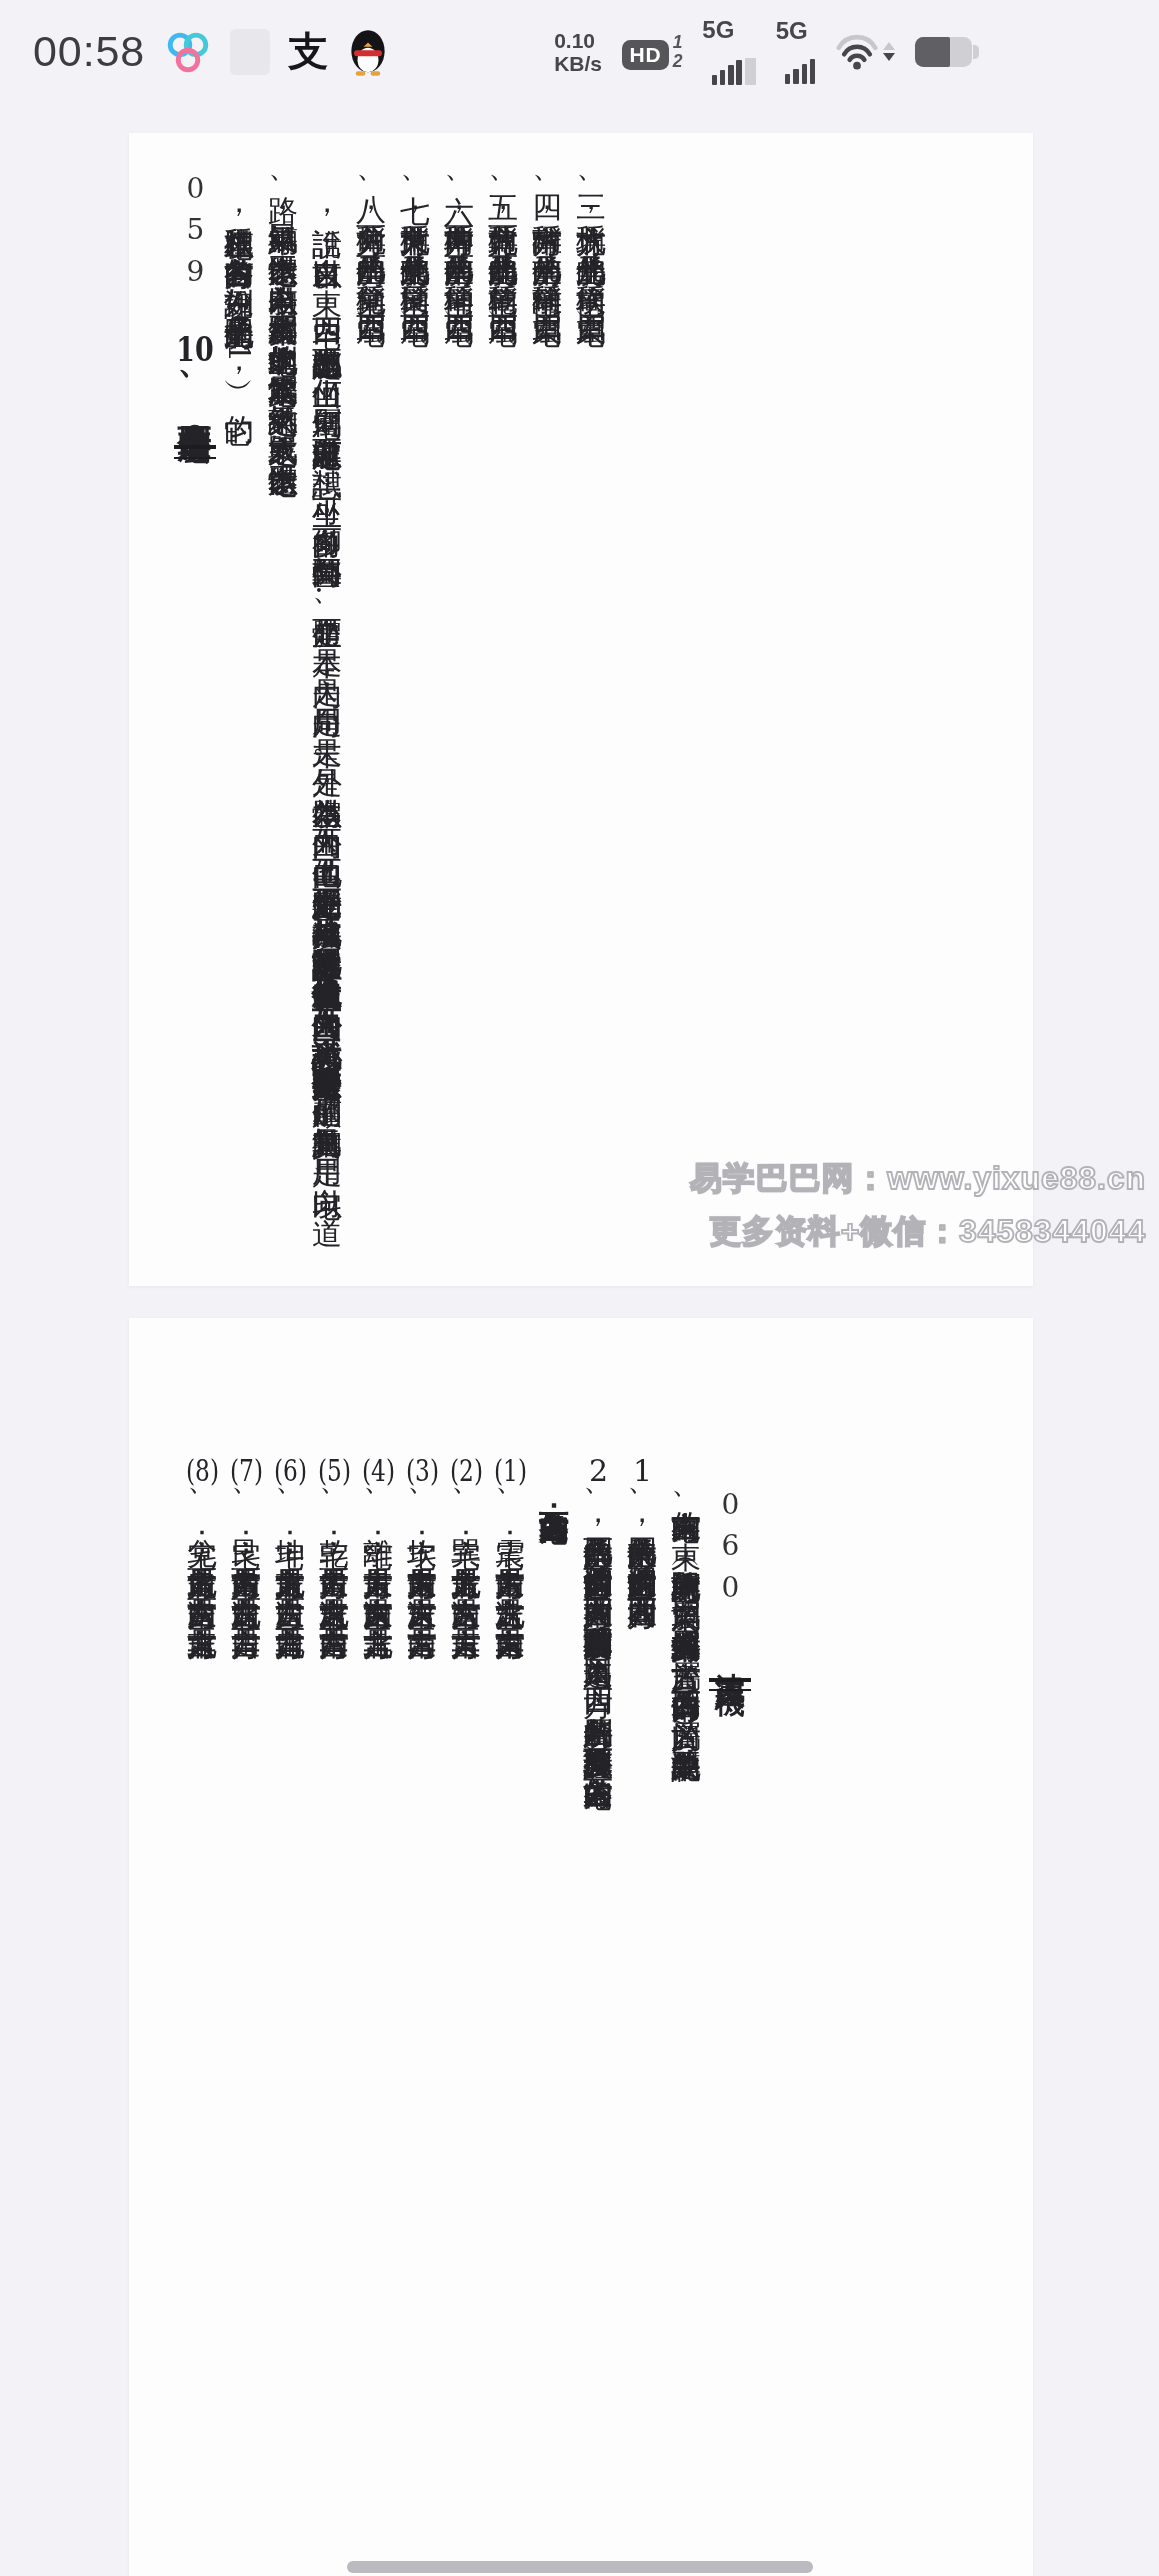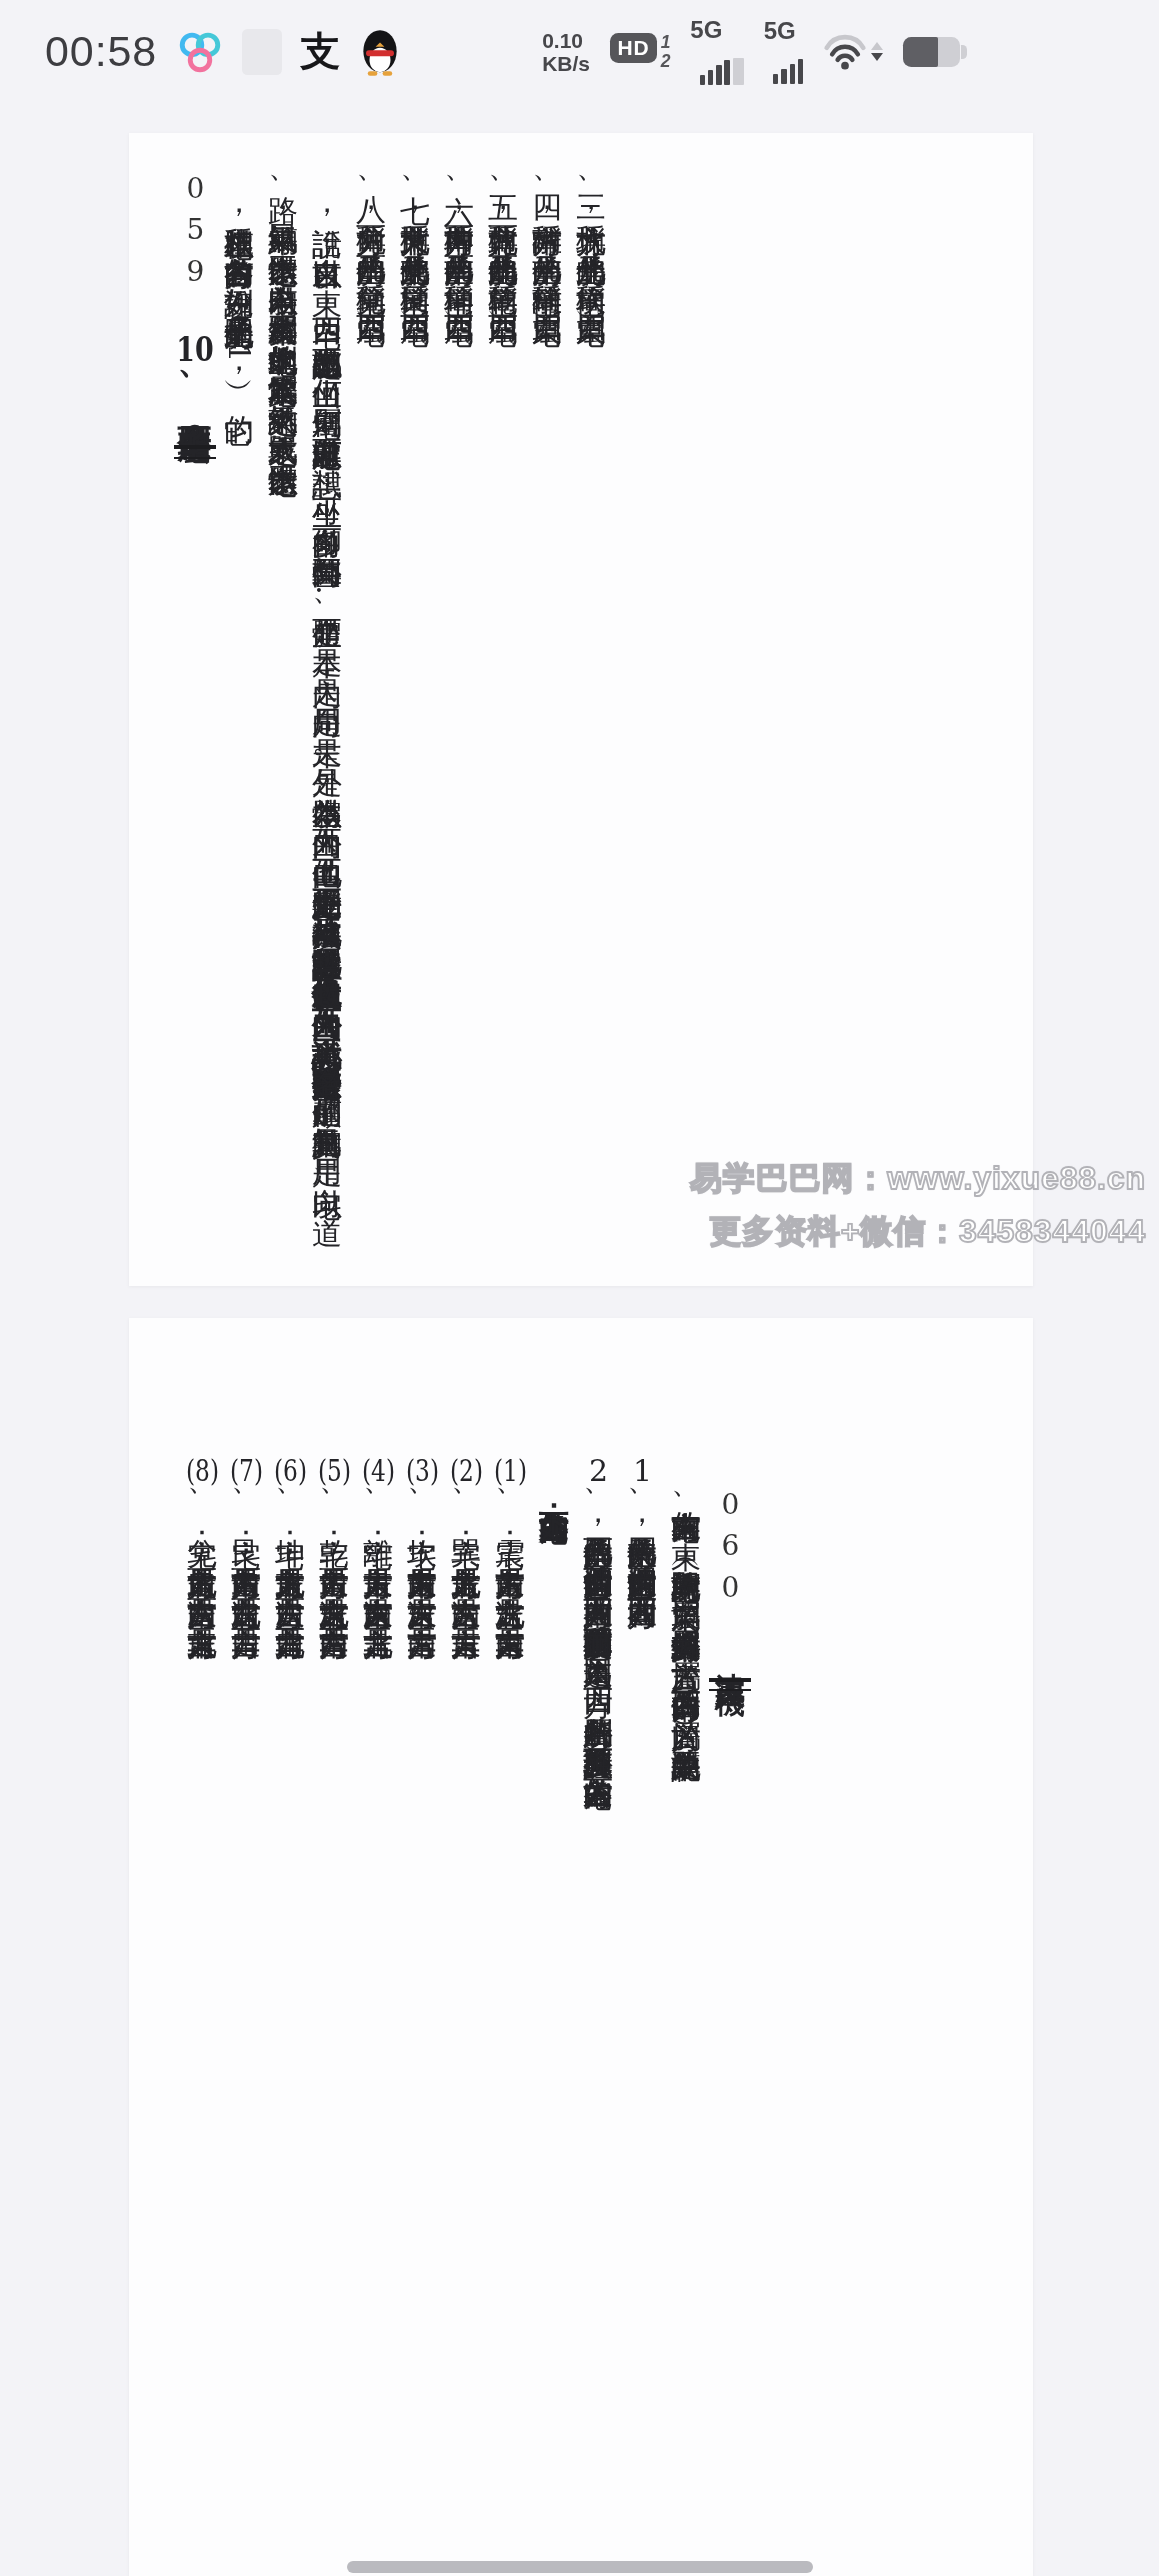--- a/index.html
+++ b/index.html
@@ -5,31 +5,31 @@
   html,body{margin:0;padding:0}
   body{
     width:1159px;height:2576px;position:relative;overflow:hidden;
     background:#f3f3f7;
     font-family:"Liberation Sans", sans-serif;
   }
   
   .statusbar{
     position:absolute;top:0;left:0;width:1005px;height:103px;
     display:flex;align-items:center;justify-content:space-between;
-    padding:0 45px;box-sizing:border-box;color:#424246;
+    padding:0 33px;box-sizing:border-box;color:#424246;
   }
   .sb-left,.sb-right{display:flex;align-items:center}
   .sb-left{gap:18.4px}
   .sb-right{gap:20px}
   .sb-time{font-size:43px;font-weight:500;letter-spacing:0.9px;color:#3d3d41}
   .sb-chip{width:40px;height:46px;background:#e8e8ec;border-radius:5.5px}
   .sb-alipay{font-size:40px;font-weight:700;color:#17171a;font-family:"DejaVu Serif",serif}
   .sb-speed{display:flex;flex-direction:column;align-items:flex-start;line-height:23px;
     font-size:21px;font-weight:600;color:#47474b}
-  .sb-hd{display:flex;align-items:flex-start;gap:3.7px}
+  .sb-hd{display:flex;align-items:flex-end;gap:3.7px}
   .hd-badge{background:#56565a;color:#fff;font-weight:800;font-size:21px;
     padding:2.8px 7.4px;border-radius:8.3px;letter-spacing:0.9px}
   .hd-nums{display:flex;flex-direction:column;line-height:18.4px;font-size:17.5px;
     font-weight:700;color:#56565a;font-style:normal}
   .sb-sim{display:flex;flex-direction:column;align-items:flex-start}
   .sim-label{font-size:24px;font-weight:700;color:#47474b;line-height:22px;margin-bottom:17px}
   .bars{display:flex;align-items:flex-end;gap:2.8px;margin-left:9.2px}
   .bar{width:5.5px;background:#47474b;border-radius:0.9px}
   .bar.light{background:#cfcfd4}
   .bar.wide{width:11px}

